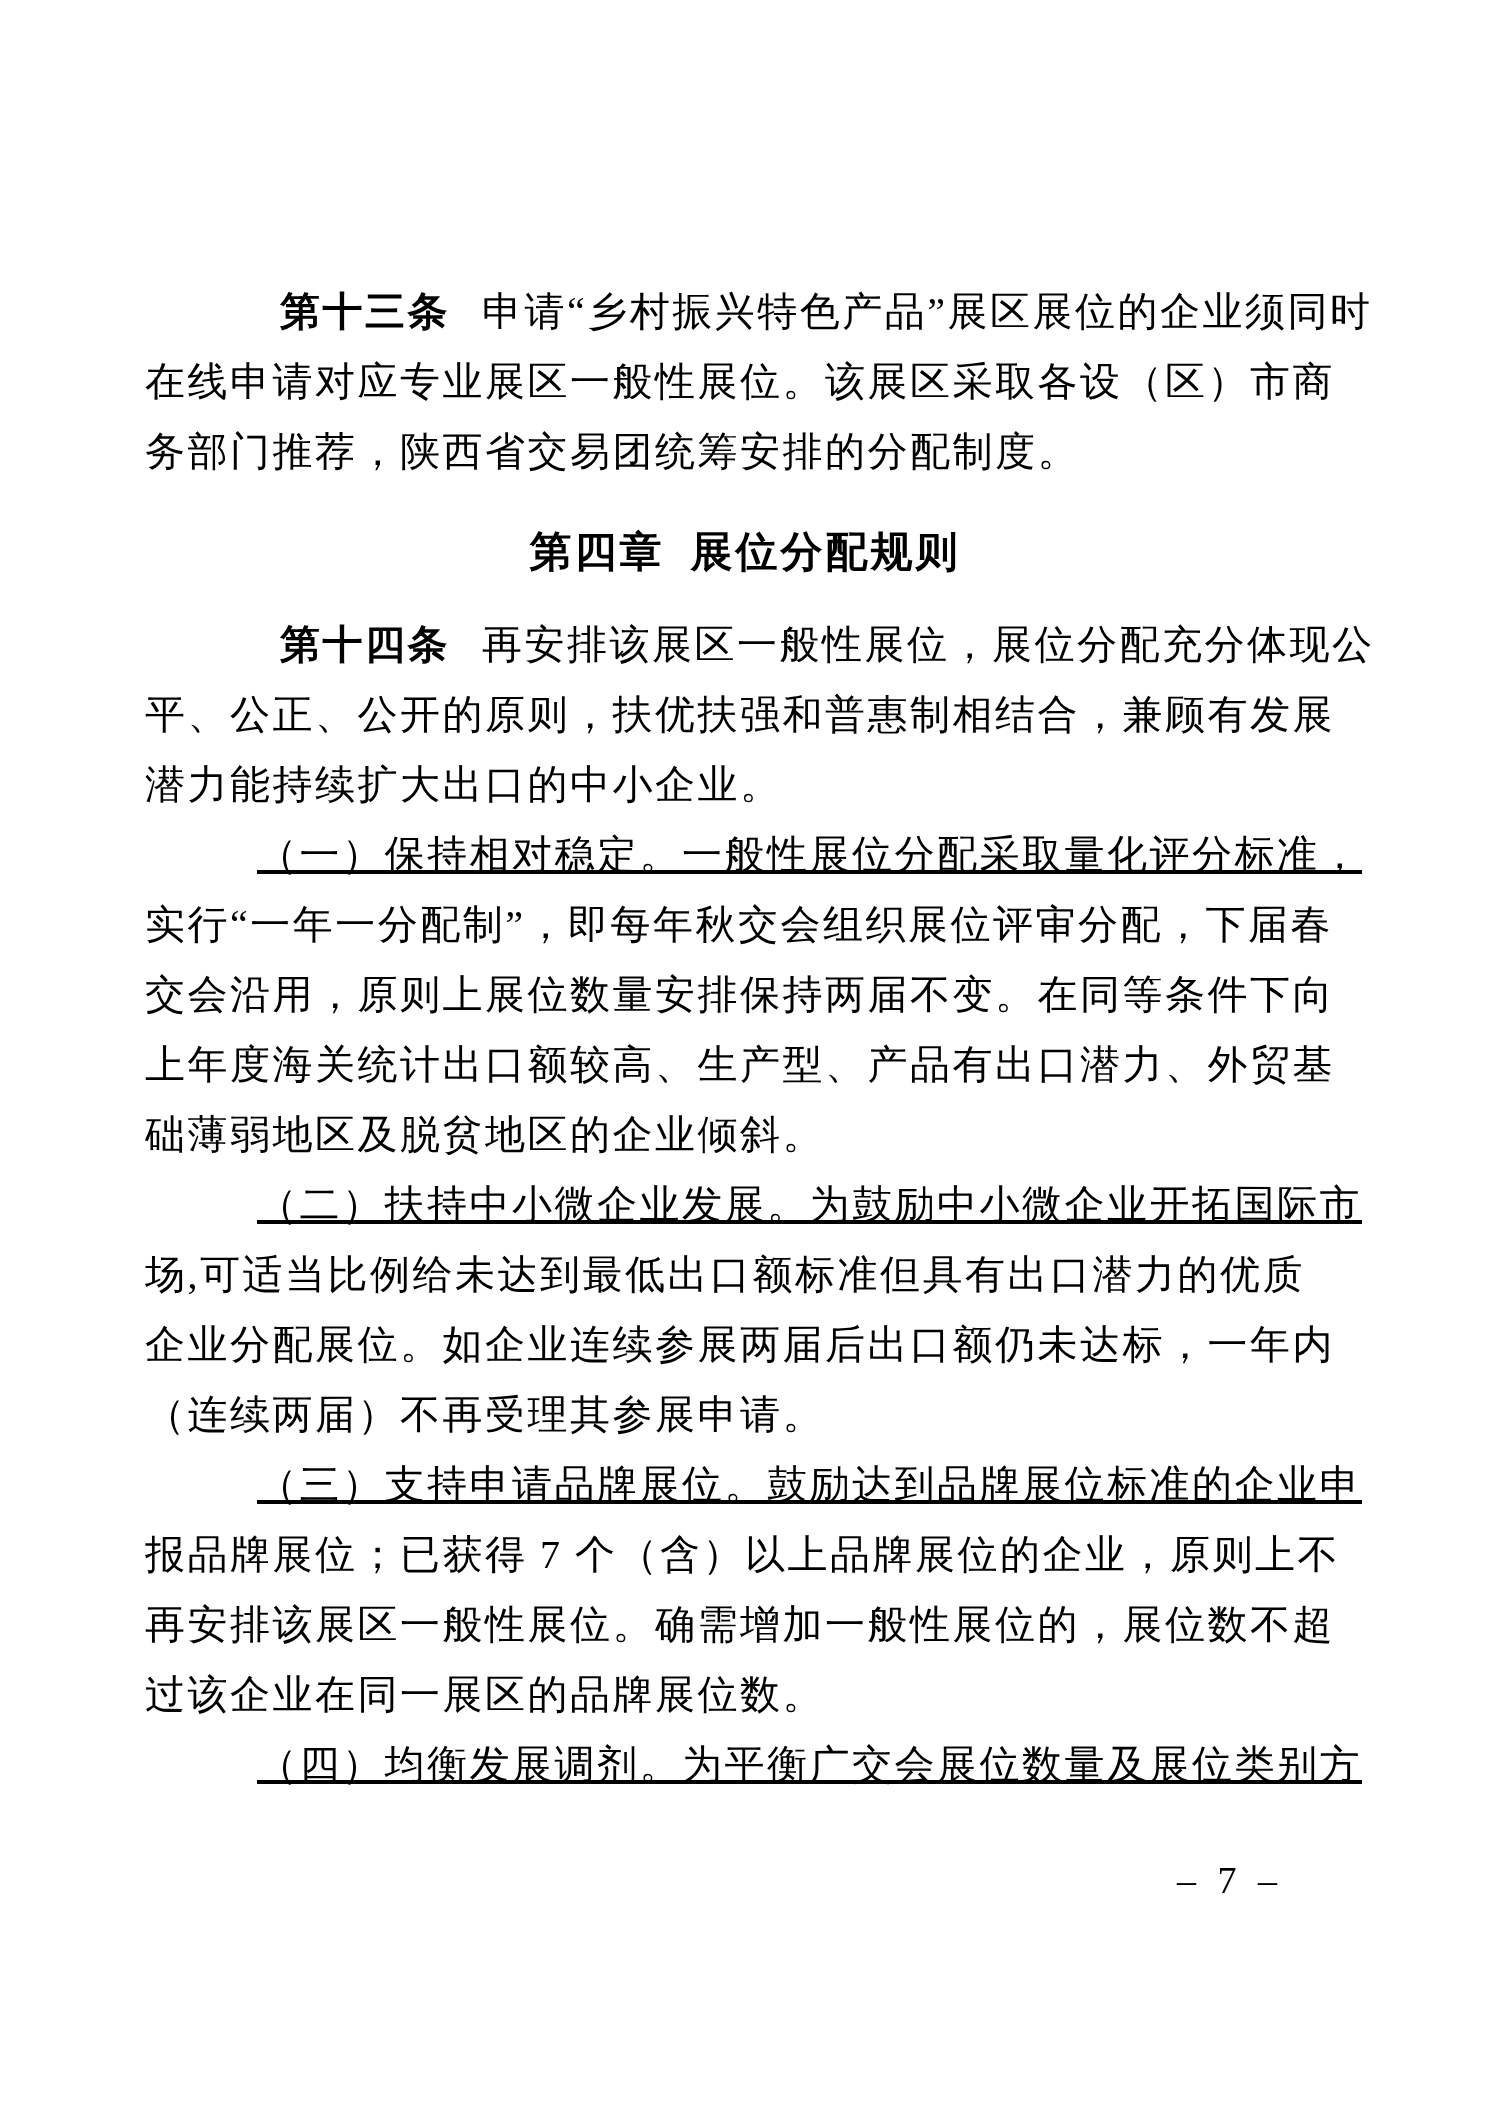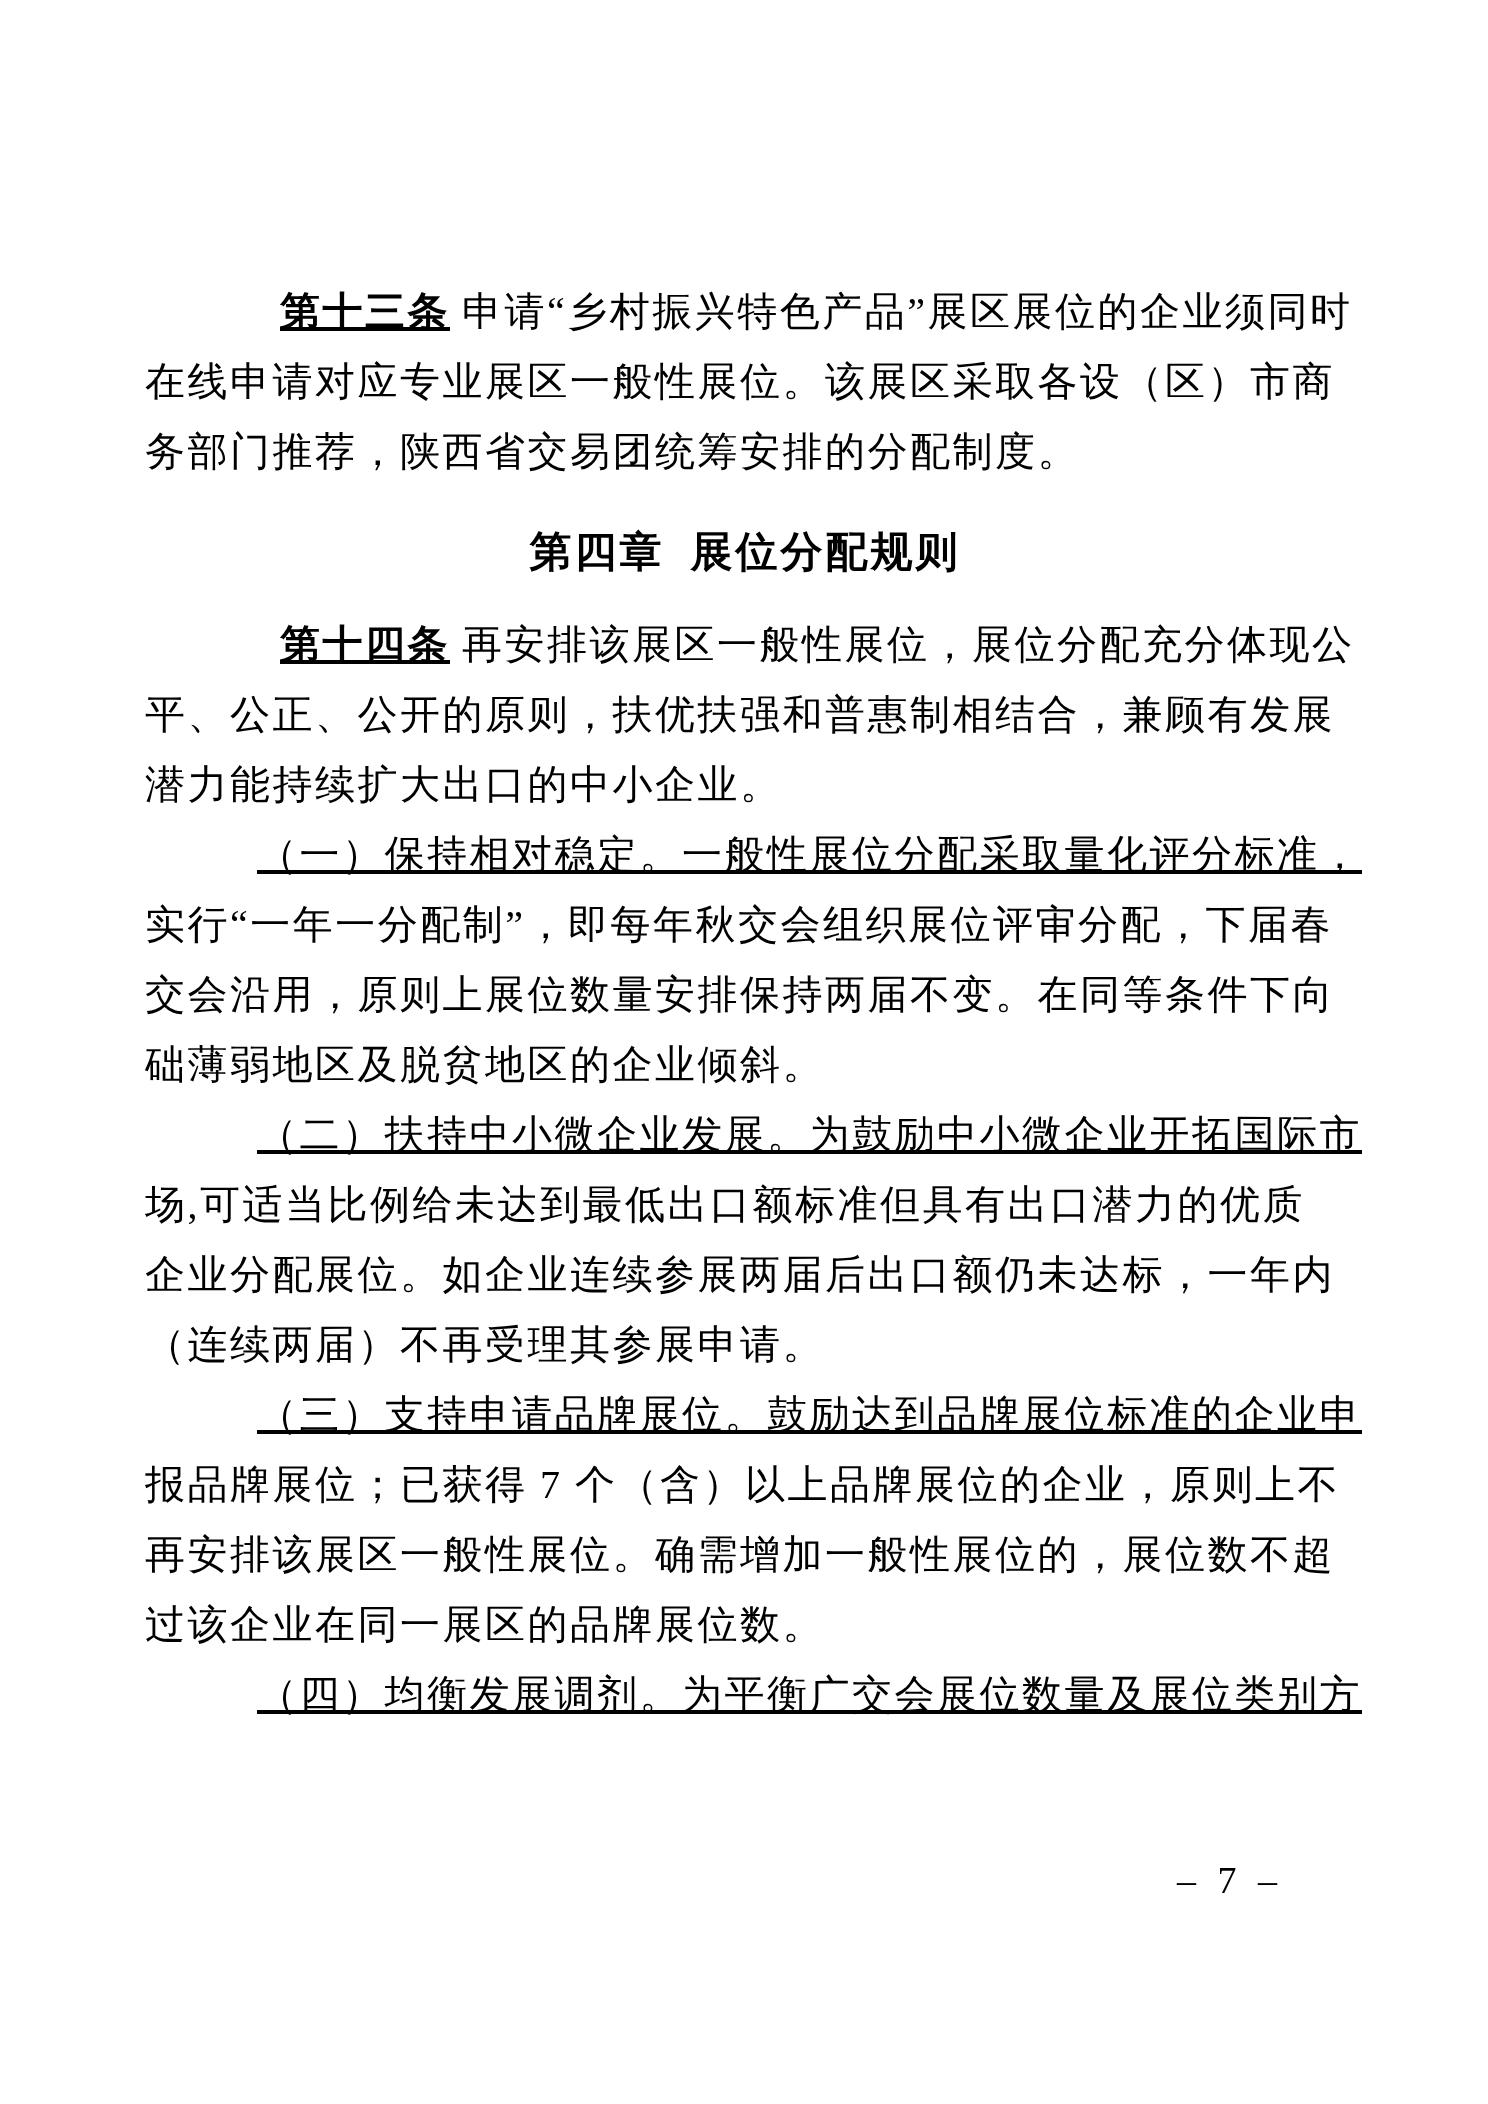--- a/index.html
+++ b/index.html
@@ -33,22 +33,21 @@
   }
   .line-first-tiao {
     padding-left: 135px;
   }
   .line-first-item {
     padding-left: 112px;
     text-decoration: underline;
   }
   .lead {
     font-weight: bold;
-    margin-right: 12px;
-    text-decoration: underline;
+    margin-right: 32px;
   }
   .chapter-heading {
     font-size: 42px;
     line-height: 70px;
     font-weight: bold;
     font-family: "Liberation Sans", "DejaVu Sans", sans-serif;
     text-align: center;
     letter-spacing: 3px;
     margin: 30px 0 23px 0;
   }
@@ -79,20 +78,21 @@
       <div class="chapter-heading"><span class="chapter-label">第四章</span><span>展位分配规则</span></div>
       <div class="para">
         <div class="line line-first-tiao"><span class="lead">第十四条</span><span>再安排该展区一般性展位，展位分配充分体现公</span></div>
         <div class="line">平、公正、公开的原则，扶优扶强和普惠制相结合，兼顾有发展</div>
         <div class="line">潜力能持续扩大出口的中小企业。</div>
       </div>
       <div class="para">
         <div class="line line-first-item"><span>（一）保持相对稳定。一般性展位分配采取量化评分标准，</span></div>
         <div class="line">实行“一年一分配制”，即每年秋交会组织展位评审分配，下届春</div>
         <div class="line">交会沿用，原则上展位数量安排保持两届不变。在同等条件下向</div>
+        <div class="line">上年度海关统计出口额较高、生产型、产品有出口潜力、外贸基</div>
         <div class="line">础薄弱地区及脱贫地区的企业倾斜。</div>
       </div>
       <div class="para">
         <div class="line line-first-item"><span>（二）扶持中小微企业发展。为鼓励中小微企业开拓国际市</span></div>
         <div class="line">场,可适当比例给未达到最低出口额标准但具有出口潜力的优质</div>
         <div class="line">企业分配展位。如企业连续参展两届后出口额仍未达标，一年内</div>
         <div class="line">（连续两届）不再受理其参展申请。</div>
       </div>
       <div class="para">
         <div class="line line-first-item"><span>（三）支持申请品牌展位。鼓励达到品牌展位标准的企业申</span></div>

